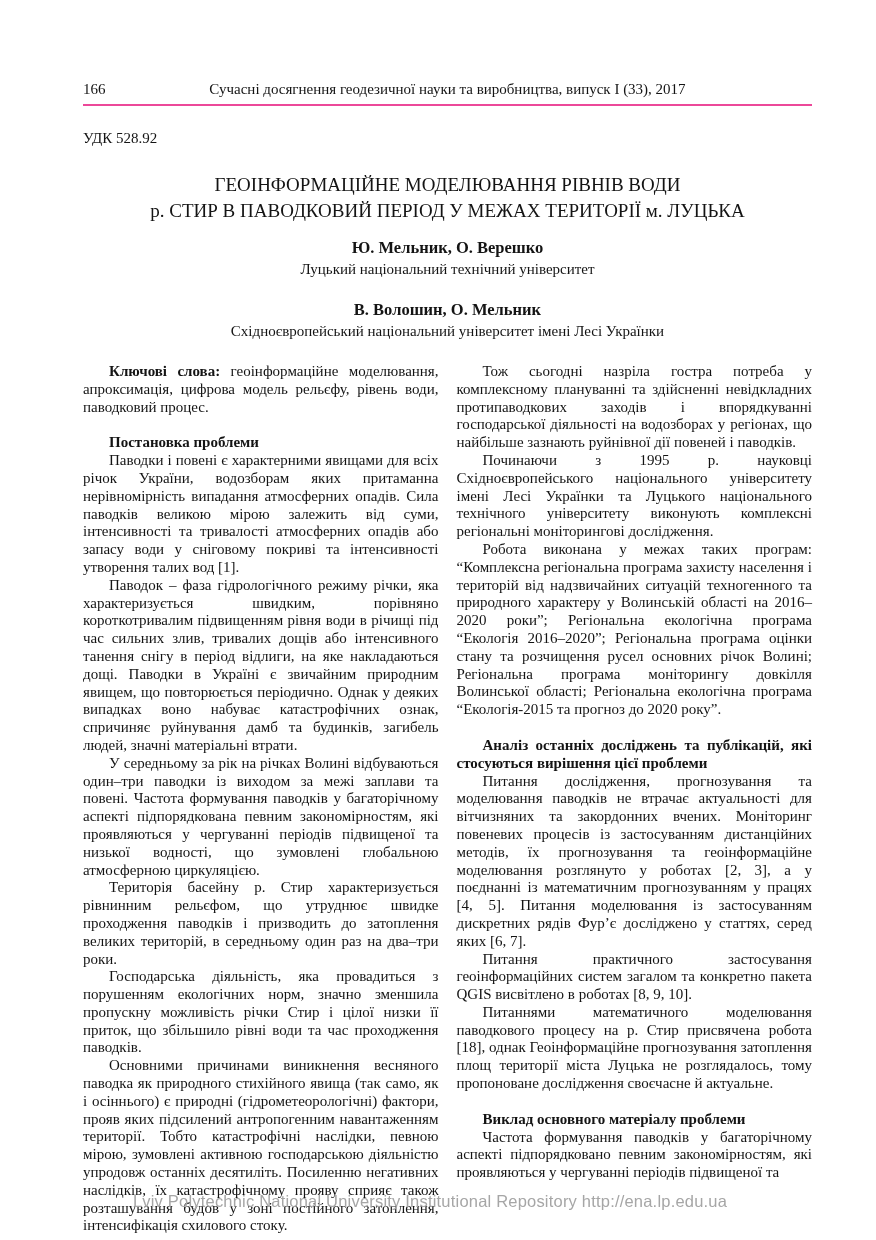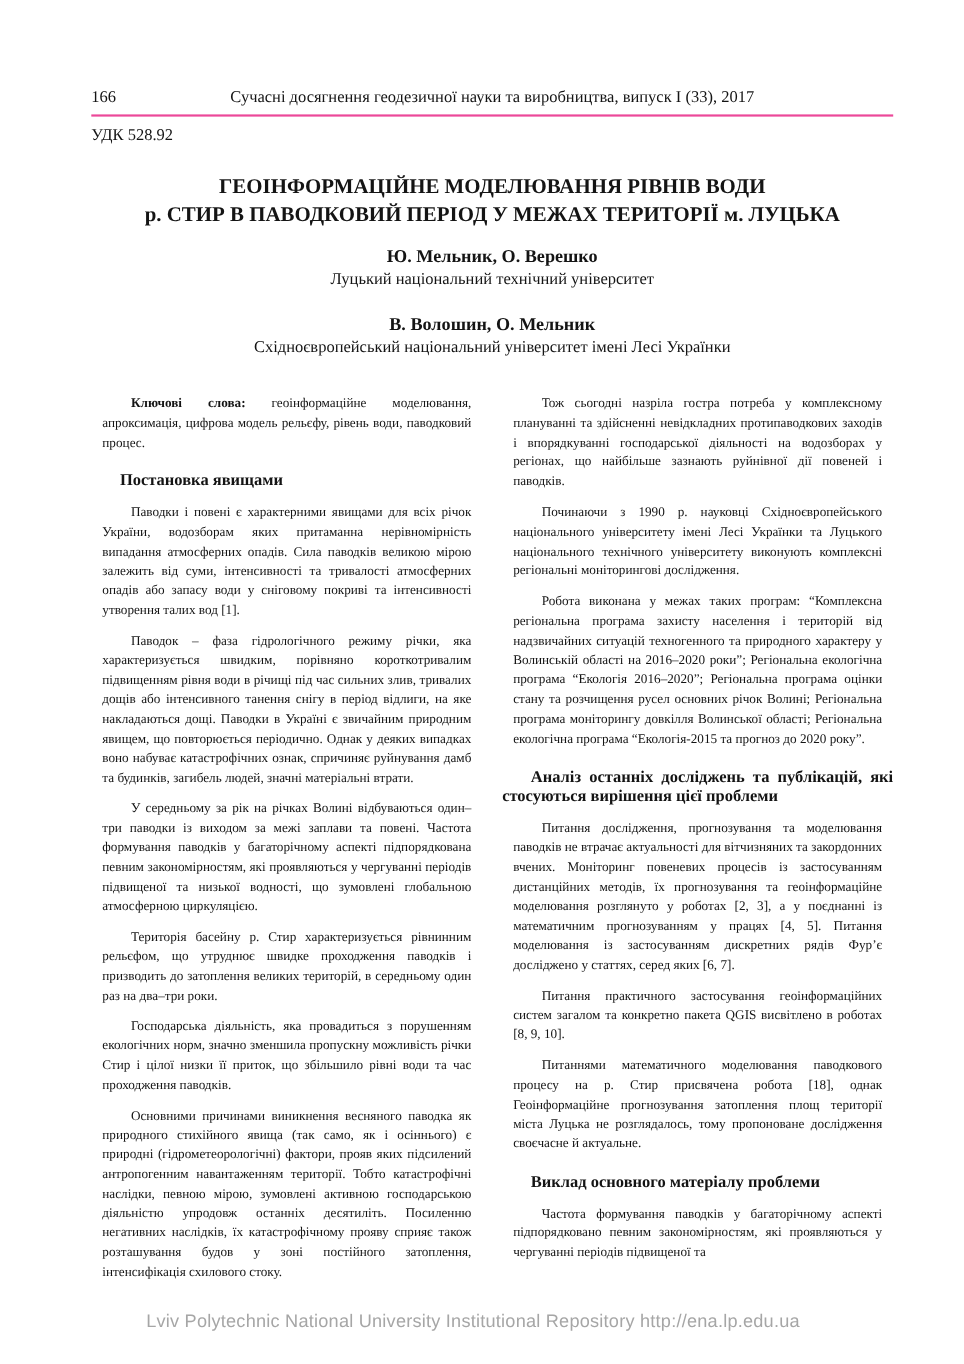--- a/index.html
+++ b/index.html
@@ -6,29 +6,29 @@
   body{
     width:876px;height:1240px;
     background:#ffffff;color:#141414;
     font-family:"Liberation Serif","DejaVu Serif",serif;
     position:relative;overflow:hidden;
   }
   .page{padding:80px 64px 0 83px;}
   .pghead{position:relative;border-bottom:2px solid #ec4899;padding-bottom:6px;font-size:15px;line-height:18px;}
   .pgnum{position:absolute;left:0;top:0;}
   .jtitle{text-align:center;display:block;}
-  .udc{margin-top:9px;font-size:15px;}
-  .title{margin-top:25px;text-align:center;font-weight:bold;font-size:19px;line-height:26px;}
+  .udc{margin-top:24px;font-size:15px;}
+  .title{margin-top:25px;text-align:center;font-weight:normal;font-size:19px;line-height:26px;}
   .authors{text-align:center;margin-top:19px;}
   .authors.second{margin-top:13px;}
   .names{font-weight:bold;font-size:16.5px;line-height:22px;}
   .affil{font-size:15px;line-height:21px;}
   .cols{display:flex;gap:18px;margin-top:21px;}
   .col{width:356px;}
-  .para{margin:10px;text-align:justify;text-indent:26px;font-size:12px;line-height:17.8px;}
+  .para{margin:0;text-align:justify;text-indent:26px;font-size:15px;line-height:17.8px;}
   .heading{margin:18px 0 0 0;text-align:justify;text-indent:26px;font-weight:bold;font-size:15px;line-height:17.8px;}
   .kw-label{font-weight:bold;}
   .footer{
     position:absolute;left:0;right:16px;top:1192px;text-align:center;
     color:#a6a6a6;font-family:"Liberation Sans","DejaVu Sans",sans-serif;
     font-size:16.5px;letter-spacing:0.2px;
   }
 </style>
 </head>
 <body>
@@ -54,32 +54,32 @@
 
   <div class="authors">
     <div class="names">В. Волошин, О. Мельник</div>
     <div class="affil">Східноєвропейський національний університет імені Лесі Українки</div>
   </div>
 
   <div class="cols">
 
     <div class="col">
       <p class="para"><span class="kw-label">Ключові слова:</span> <span>геоінформаційне моделювання, апроксимація, цифрова модель рельєфу, рівень води, паводковий процес.</span></p>
-      <p class="heading">Постановка явищами</p>
+      <p class="heading">Постановка проблеми</p>
       <p class="para">Паводки і повені є характерними явищами для всіх річок України, водозборам яких притаманна нерівномірність випадання атмосферних опадів. Сила паводків великою мірою залежить від суми, інтенсивності та тривалості атмосферних опадів або запасу води у сніговому покриві та інтенсивності утворення талих вод [1].</p>
       <p class="para">Паводок – фаза гідрологічного режиму річки, яка характеризується швидким, порівняно короткотривалим підвищенням рівня води в річищі під час сильних злив, тривалих дощів або інтенсивного танення снігу в період відлиги, на яке накладаються дощі. Паводки в Україні є звичайним природним явищем, що повторюється періодично. Однак у деяких випадках воно набуває катастрофічних ознак, спричиняє руйнування дамб та будинків, загибель людей, значні матеріальні втрати.</p>
       <p class="para">У середньому за рік на річках Волині відбуваються один–три паводки із виходом за межі заплави та повені. Частота формування паводків у багаторічному аспекті підпорядкована певним закономірностям, які проявляються у чергуванні періодів підвищеної та низької водності, що зумовлені глобальною атмосферною циркуляцією.</p>
       <p class="para">Територія басейну р. Стир характеризується рівнинним рельєфом, що утруднює швидке проходження паводків і призводить до затоплення великих територій, в середньому один раз на два–три роки.</p>
       <p class="para">Господарська діяльність, яка провадиться з порушенням екологічних норм, значно зменшила пропускну можливість річки Стир і цілої низки її приток, що збільшило рівні води та час проходження паводків.</p>
       <p class="para">Основними причинами виникнення весняного паводка як природного стихійного явища (так само, як і осіннього) є природні (гідрометеорологічні) фактори, прояв яких підсилений антропогенним навантаженням території. Тобто катастрофічні наслідки, певною мірою, зумовлені активною господарською діяльністю упродовж останніх десятиліть. Посиленню негативних наслідків, їх катастрофічному прояву сприяє також розташування будов у зоні постійного затоплення, інтенсифікація схилового стоку.</p>
     </div>
 
     <div class="col">
       <p class="para">Тож сьогодні назріла гостра потреба у комплексному плануванні та здійсненні невідкладних протипаводкових заходів і впорядкуванні господарської діяльності на водозборах у регіонах, що найбільше зазнають руйнівної дії повеней і паводків.</p>
-      <p class="para">Починаючи з 1990 р. науковці Східноєвропейського національного університету імені Лесі Українки та Луцького національного технічного університету виконують комплексні регіональні моніторингові дослідження.</p>
+      <p class="para">Починаючи з 1995 р. науковці Східноєвропейського національного університету імені Лесі Українки та Луцького національного технічного університету виконують комплексні регіональні моніторингові дослідження.</p>
       <p class="para">Робота виконана у межах таких програм: “Комплексна регіональна програма захисту населення і територій від надзвичайних ситуацій техногенного та природного характеру у Волинській області на 2016–2020 роки”; Регіональна екологічна програма “Екологія 2016–2020”; Регіональна програма оцінки стану та розчищення русел основних річок Волині; Регіональна програма моніторингу довкілля Волинської області; Регіональна екологічна програма “Екологія-2015 та прогноз до 2020 року”.</p>
       <p class="heading">Аналіз останніх досліджень та публікацій, які стосуються вирішення цієї проблеми</p>
       <p class="para">Питання дослідження, прогнозування та моделювання паводків не втрачає актуальності для вітчизняних та закордонних вчених. Моніторинг повеневих процесів із застосуванням дистанційних методів, їх прогнозування та геоінформаційне моделювання розглянуто у роботах [2, 3], а у поєднанні із математичним прогнозуванням у працях [4, 5]. Питання моделювання із застосуванням дискретних рядів Фур’є досліджено у статтях, серед яких [6, 7].</p>
       <p class="para">Питання практичного застосування геоінформаційних систем загалом та конкретно пакета QGIS висвітлено в роботах [8, 9, 10].</p>
       <p class="para">Питаннями математичного моделювання паводкового процесу на р. Стир присвячена робота [18], однак Геоінформаційне прогнозування затоплення площ території міста Луцька не розглядалось, тому пропоноване дослідження своєчасне й актуальне.</p>
       <p class="heading">Виклад основного матеріалу проблеми</p>
       <p class="para">Частота формування паводків у багаторічному аспекті підпорядковано певним закономірностям, які проявляються у чергуванні періодів підвищеної та</p>
     </div>
 
   </div>

